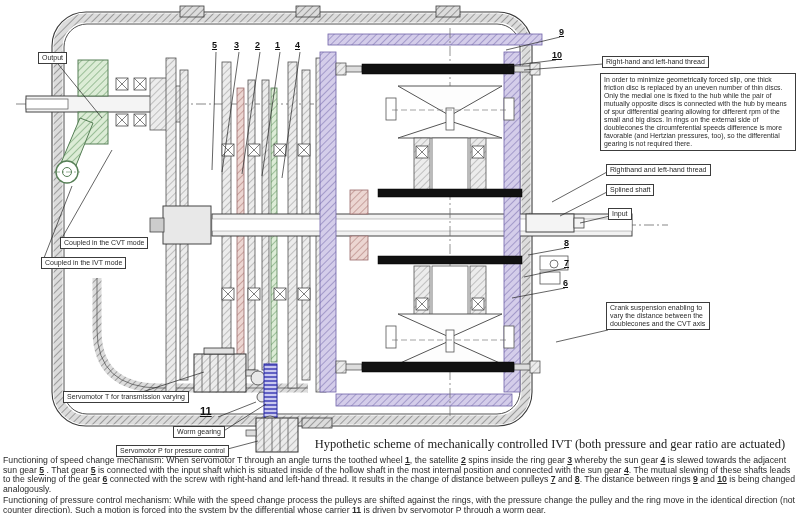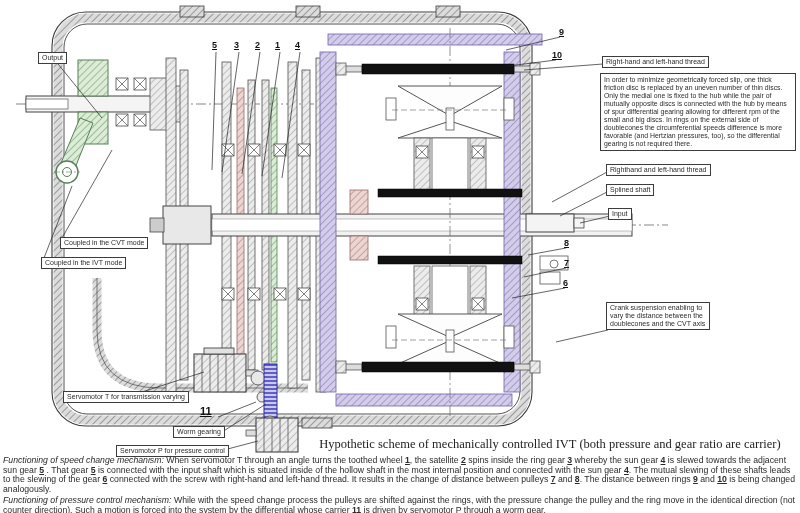--- a/index.html
+++ b/index.html
@@ -12,21 +12,21 @@
   .note{position:absolute;border:1px solid #3c3c3c;background:#fff;color:#2b2b2b;
         font-size:6.9px;line-height:8px;padding:2px 3px;z-index:5;}
   .pnum{position:absolute;font-weight:bold;font-size:9px;line-height:9px;
         text-decoration:underline;color:#111;z-index:5;}
   .pnum.big{font-size:11px;}
   #title{position:absolute;left:310px;top:437px;width:480px;text-align:center;
          font-family:"Liberation Serif",serif;font-size:12.5px;color:#222;z-index:4;}
   #footer{position:absolute;left:3px;top:456px;width:794px;font-size:8.7px;
           line-height:9.6px;color:#2a2a2a;z-index:4;}
   #footer p{margin:0 0 2px 0;}
-  .seg-i{font-style:italic;}
+  .seg-i{}
   .seg-u{font-weight:bold;text-decoration:underline;}
 </style>
 </head>
 <body>
 
 <div id="stage">
 
   <svg id="drawing" width="800" height="455" viewBox="0 0 800 455">
     <defs>
       <pattern id="hatch" width="5" height="5" patternUnits="userSpaceOnUse" patternTransform="rotate(45)">
@@ -273,20 +273,20 @@
   <span class="pnum" style="left:255px;top:41px;">2</span>
   <span class="pnum" style="left:275px;top:41px;">1</span>
   <span class="pnum" style="left:295px;top:41px;">4</span>
   <span class="pnum" style="left:559px;top:28px;">9</span>
   <span class="pnum" style="left:552px;top:51px;">10</span>
   <span class="pnum" style="left:564px;top:239px;">8</span>
   <span class="pnum" style="left:564px;top:259px;">7</span>
   <span class="pnum" style="left:563px;top:279px;">6</span>
   <span class="pnum big" style="left:200px;top:407px;">11</span>
 
-  <div id="title">Hypothetic scheme of mechanically controlled IVT (both pressure and gear ratio are carrier)</div>
+  <div id="title">Hypothetic scheme of mechanically controlled IVT (both pressure and gear ratio are actuated)</div>
 
   <div id="footer">
     <p><span class="seg-i">Functioning of speed change mechanism:</span><span>  When servomotor T through an angle turns the toothed wheel </span><span class="seg-u">1</span><span>, the satellite </span><span class="seg-u">2</span><span> spins inside the ring gear </span><span class="seg-u">3</span><span>  whereby the sun gear </span><span class="seg-u">4</span><span> is slewed towards the adjacent sun gear </span><span class="seg-u">5</span><span> . That gear </span><span class="seg-u">5</span><span> is connected with the input shaft which is situated inside of the hollow shaft in the most internal position and connected with the sun gear </span><span class="seg-u">4</span><span>. The mutual slewing of these shafts leads to the slewing of the gear </span><span class="seg-u">6</span><span> connected with the screw with right-hand and left-hand thread. It results in the change of distance between pulleys </span><span class="seg-u">7</span><span> and </span><span class="seg-u">8</span><span>.  The distance between rings </span><span class="seg-u">9</span><span> and </span><span class="seg-u">10</span><span> is being changed analogously.</span></p>
     <p><span class="seg-i">Functioning of pressure control mechanism:</span><span>  While with the speed change process the pulleys are shifted against the rings, with the pressure change the pulley and the ring move in the identical direction (not counter direction). Such a motion is forced into the system by the differential whose carrier </span><span class="seg-u">11</span><span> is driven by servomotor P through a worm gear.</span></p>
   </div>
 
 </div>
 
 </body></html>

